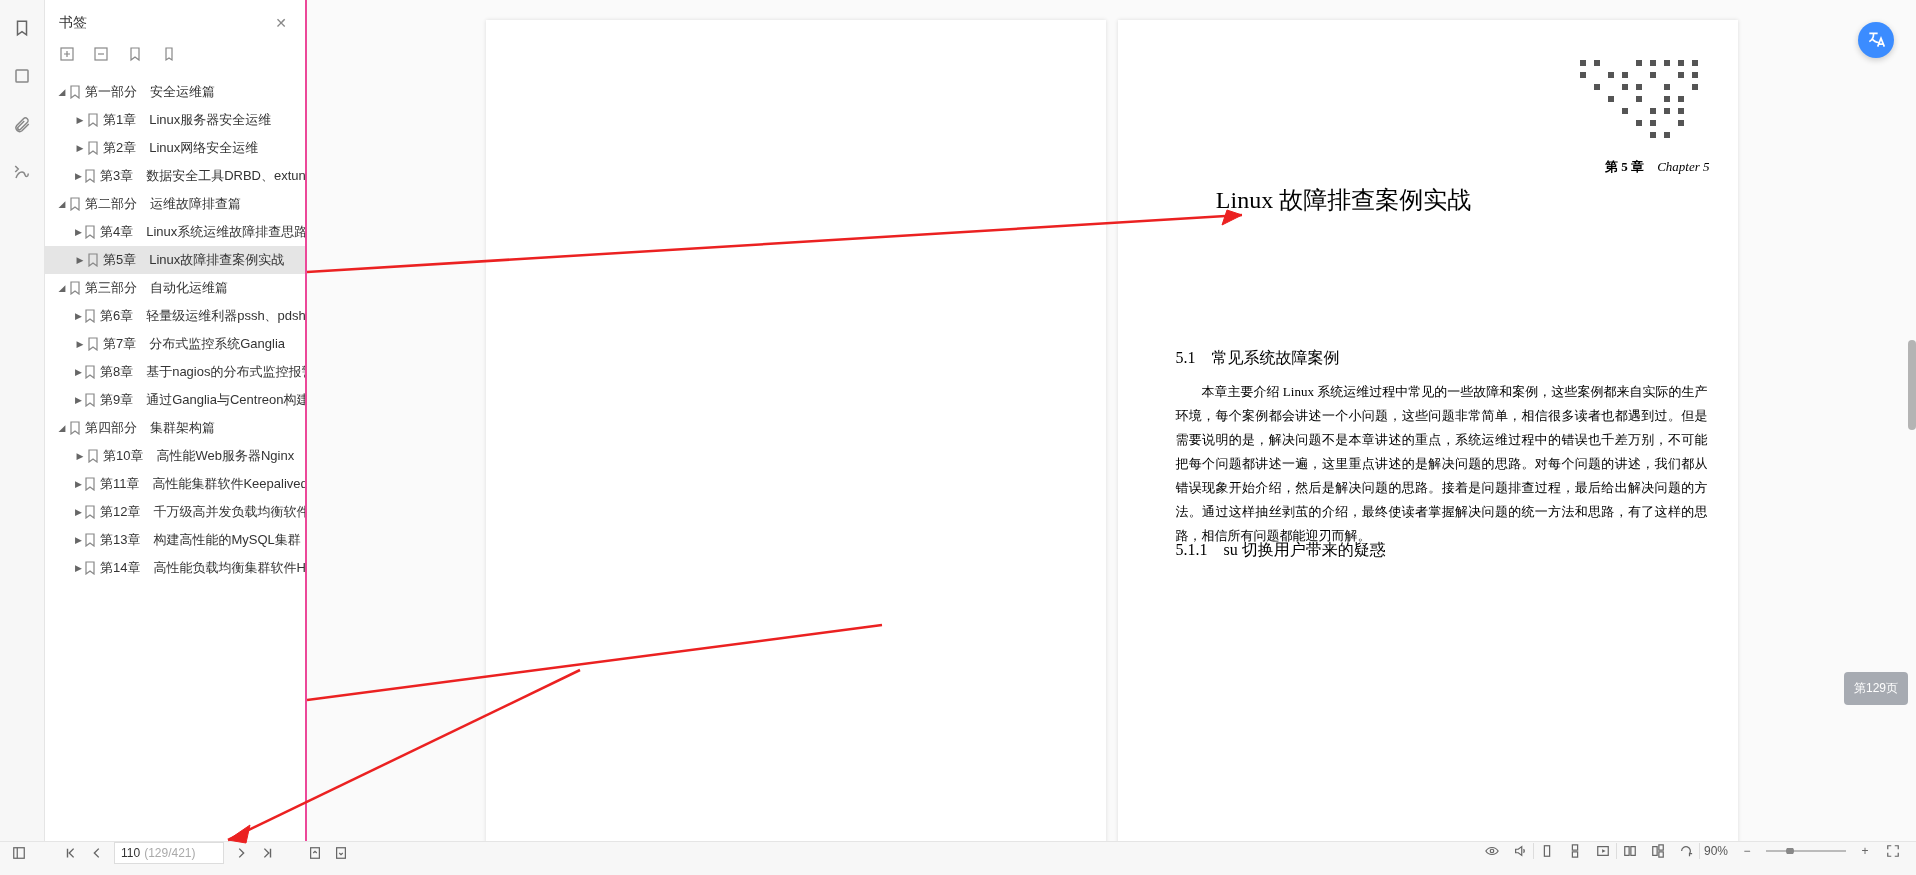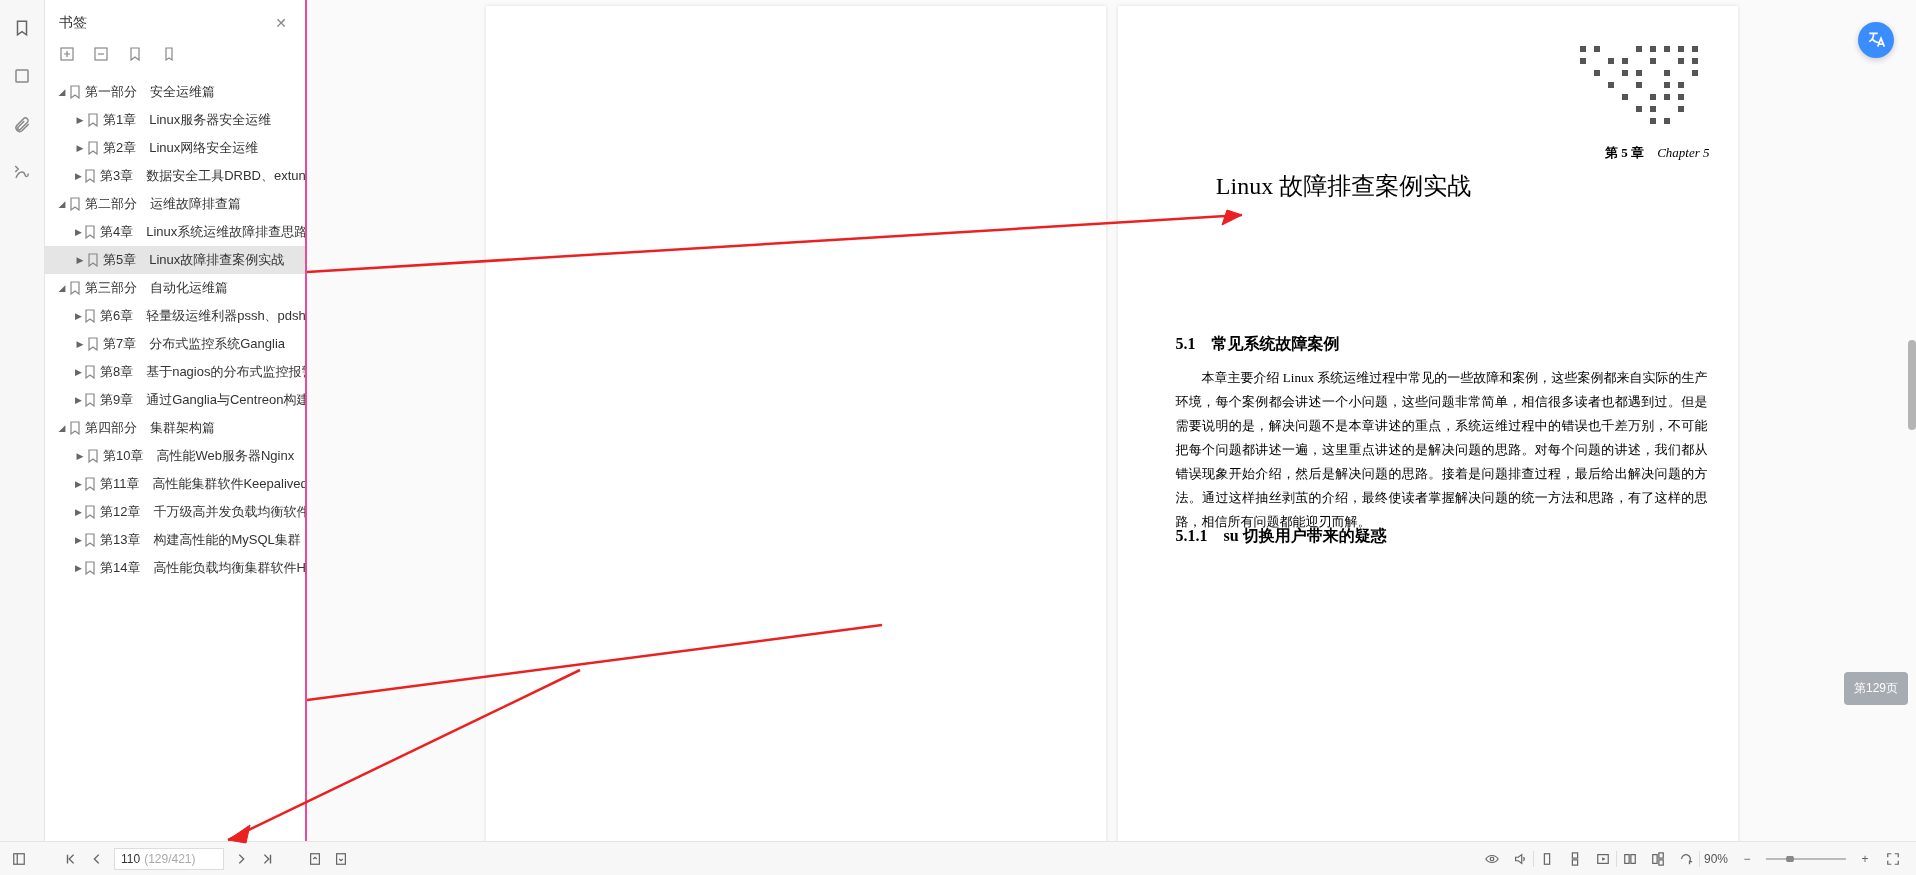--- a/index.html
+++ b/index.html
@@ -25,51 +25,51 @@
 .tree-node { display: flex; align-items: center; height: 28px; padding-right: 8px; cursor: pointer; white-space: nowrap; overflow: hidden; text-overflow: ellipsis; }
 .tree-node.selected { background: #e5e5e5; }
 .tree-node .arrow { width: 10px; font-size: 9px; color: #666; display: inline-block; text-align: center; }
 .tree-node .bm-ico { margin: 0 4px 0 2px; color: #888; display: inline-flex; }
 .tree-node .bm-ico svg { width: 12px; height: 14px; }
 .tree-node.level-0 { padding-left: 12px; }
 .tree-node.level-1 { padding-left: 30px; }
 
 
 .viewer { flex: 1; background: #fafafa; position: relative; overflow: hidden; }
-.pages { position: absolute; top: 0; left: 0; right: 0; bottom: 40px; display: flex; justify-content: center; gap: 12px; padding-top: 6px; }
+.pages { position: absolute; top: 0; left: 0; right: 0; bottom: 40px; display: flex; justify-content: center; gap: 12px; padding-top: 20px; }
 .page { background: #fff; width: 620px; height: 860px; box-shadow: 0 0 4px rgba(0,0,0,.12); position: relative; }
 .page.right { width: 620px; font-family: SimSun, serif; }
 
 
 .chapter-graphic { position: absolute; top: 40px; right: 28px; }
 .chapter-label { position: absolute; top: 138px; right: 28px; font-size: 13px; font-weight: bold; }
 .chapter-script { font-style: italic; font-family: cursive; margin-left: 10px; font-weight: normal; }
 .chapter-title { position: absolute; top: 164px; right: 28px; left: 0; text-align: center; font-size: 24px; font-weight: normal; padding-right: 140px; }
 .chapter-title-inner { display: inline-block; }
-.section-h { position: absolute; left: 58px; font-size: 16px; font-weight: bold; text-align: center; }
+.section-h { position: absolute; left: 58px; font-size: 16px; font-weight: normal; text-align: center; }
 .sec-51 { top: 328px; }
 .sec-511 { top: 520px; }
 .body-text { position: absolute; left: 58px; right: 30px; font-size: 13px; line-height: 1.85; text-align: justify; text-indent: 2em; }
 .body-1 { top: 360px; }
 .body-2 { top: 552px; }
 
 .page-badge { position: absolute; right: 8px; bottom: 170px; background: #999ea6; color: #fff; font-size: 12px; padding: 8px 10px; border-radius: 4px; opacity: .85; }
 
 
 .float-bubble { position: absolute; top: 22px; right: 22px; width: 36px; height: 36px; background: #3b8cff; border-radius: 50%; display: flex; align-items: center; justify-content: center; color: #fff; box-shadow: 0 2px 6px rgba(0,0,0,.2); cursor: pointer; }
 
 
 .arrow-svg { position: absolute; pointer-events: none; }
 .arrow-svg line, .arrow-svg polygon { stroke: #eb2121; fill: #eb2121; }
 
 
 .scroll-hint { position: absolute; right: 0; top: 340px; width: 8px; height: 90px; background: #4a4a4a; border-radius: 4px; opacity: .4; }
 
 
-.bottom-bar { position: absolute; bottom: 0; left: 0; right: 0; height: 34px; background: #f7f7f7; border-top: 1px solid #e5e5e5; display: flex; align-items: center; font-size: 12px; color: #555; }
+.bottom-bar { position: absolute; bottom: 0; left: 0; right: 0; height: 34px; background: #f7f7f7; border-top: 1px solid #e5e5e5; display: flex; align-items: flex-start; font-size: 12px; color: #555; }
 .bb-left { display: flex; align-items: center; gap: 8px; padding-left: 10px; }
 .bb-btn { width: 18px; height: 18px; display: flex; align-items: center; justify-content: center; cursor: pointer; color: #666; }
 .bb-btn svg { width: 14px; height: 14px; }
 .page-input { width: 110px; height: 22px; border: 1px solid #ddd; background: #fff; display: flex; align-items: center; padding: 0 6px; gap: 4px; }
 .page-input .cur { color: #333; }
 .page-input .total { color: #aaa; }
 .bb-right { margin-left: auto; display: flex; align-items: center; gap: 4px; padding-right: 14px; }
 .bb-right .grp { display: flex; align-items: center; gap: 10px; }
 .bb-right .sep { width: 1px; height: 16px; background: #ddd; }
 .zoom-text { color: #555; }

